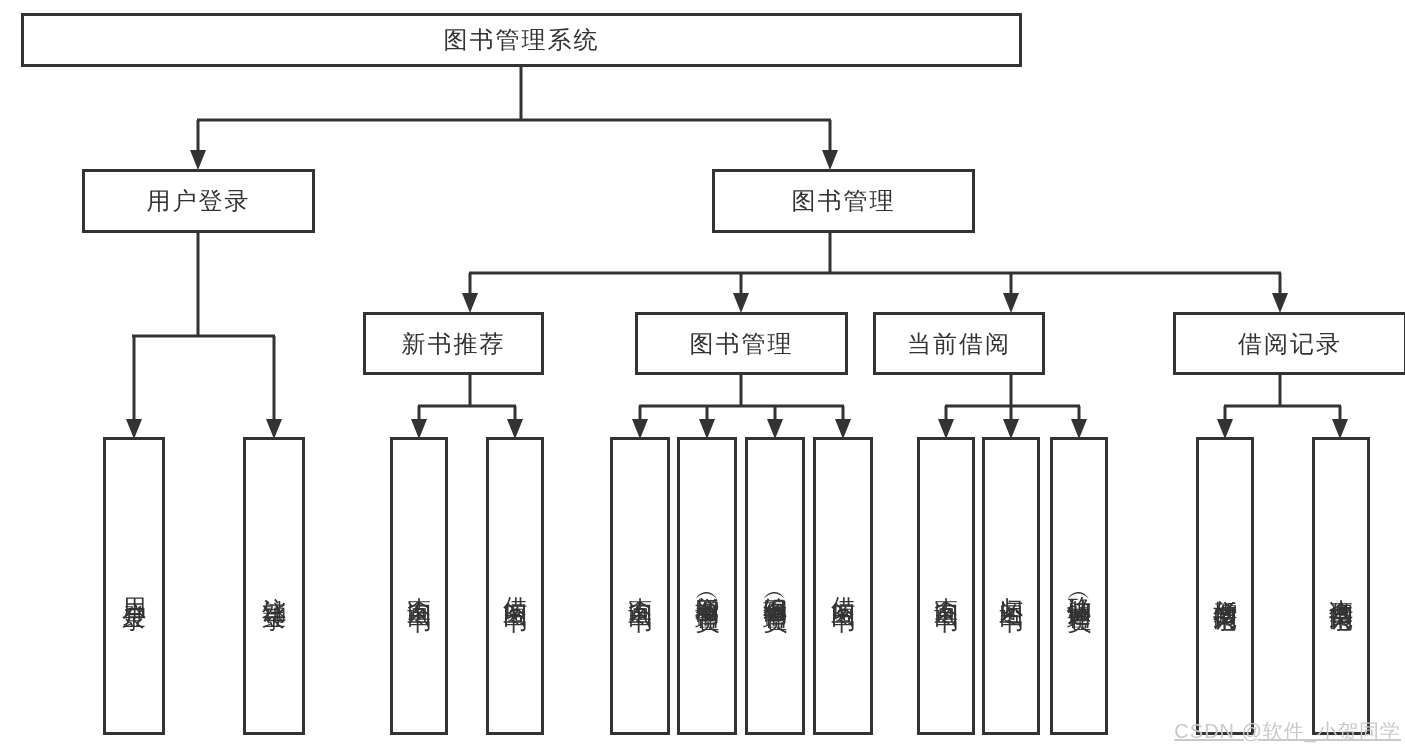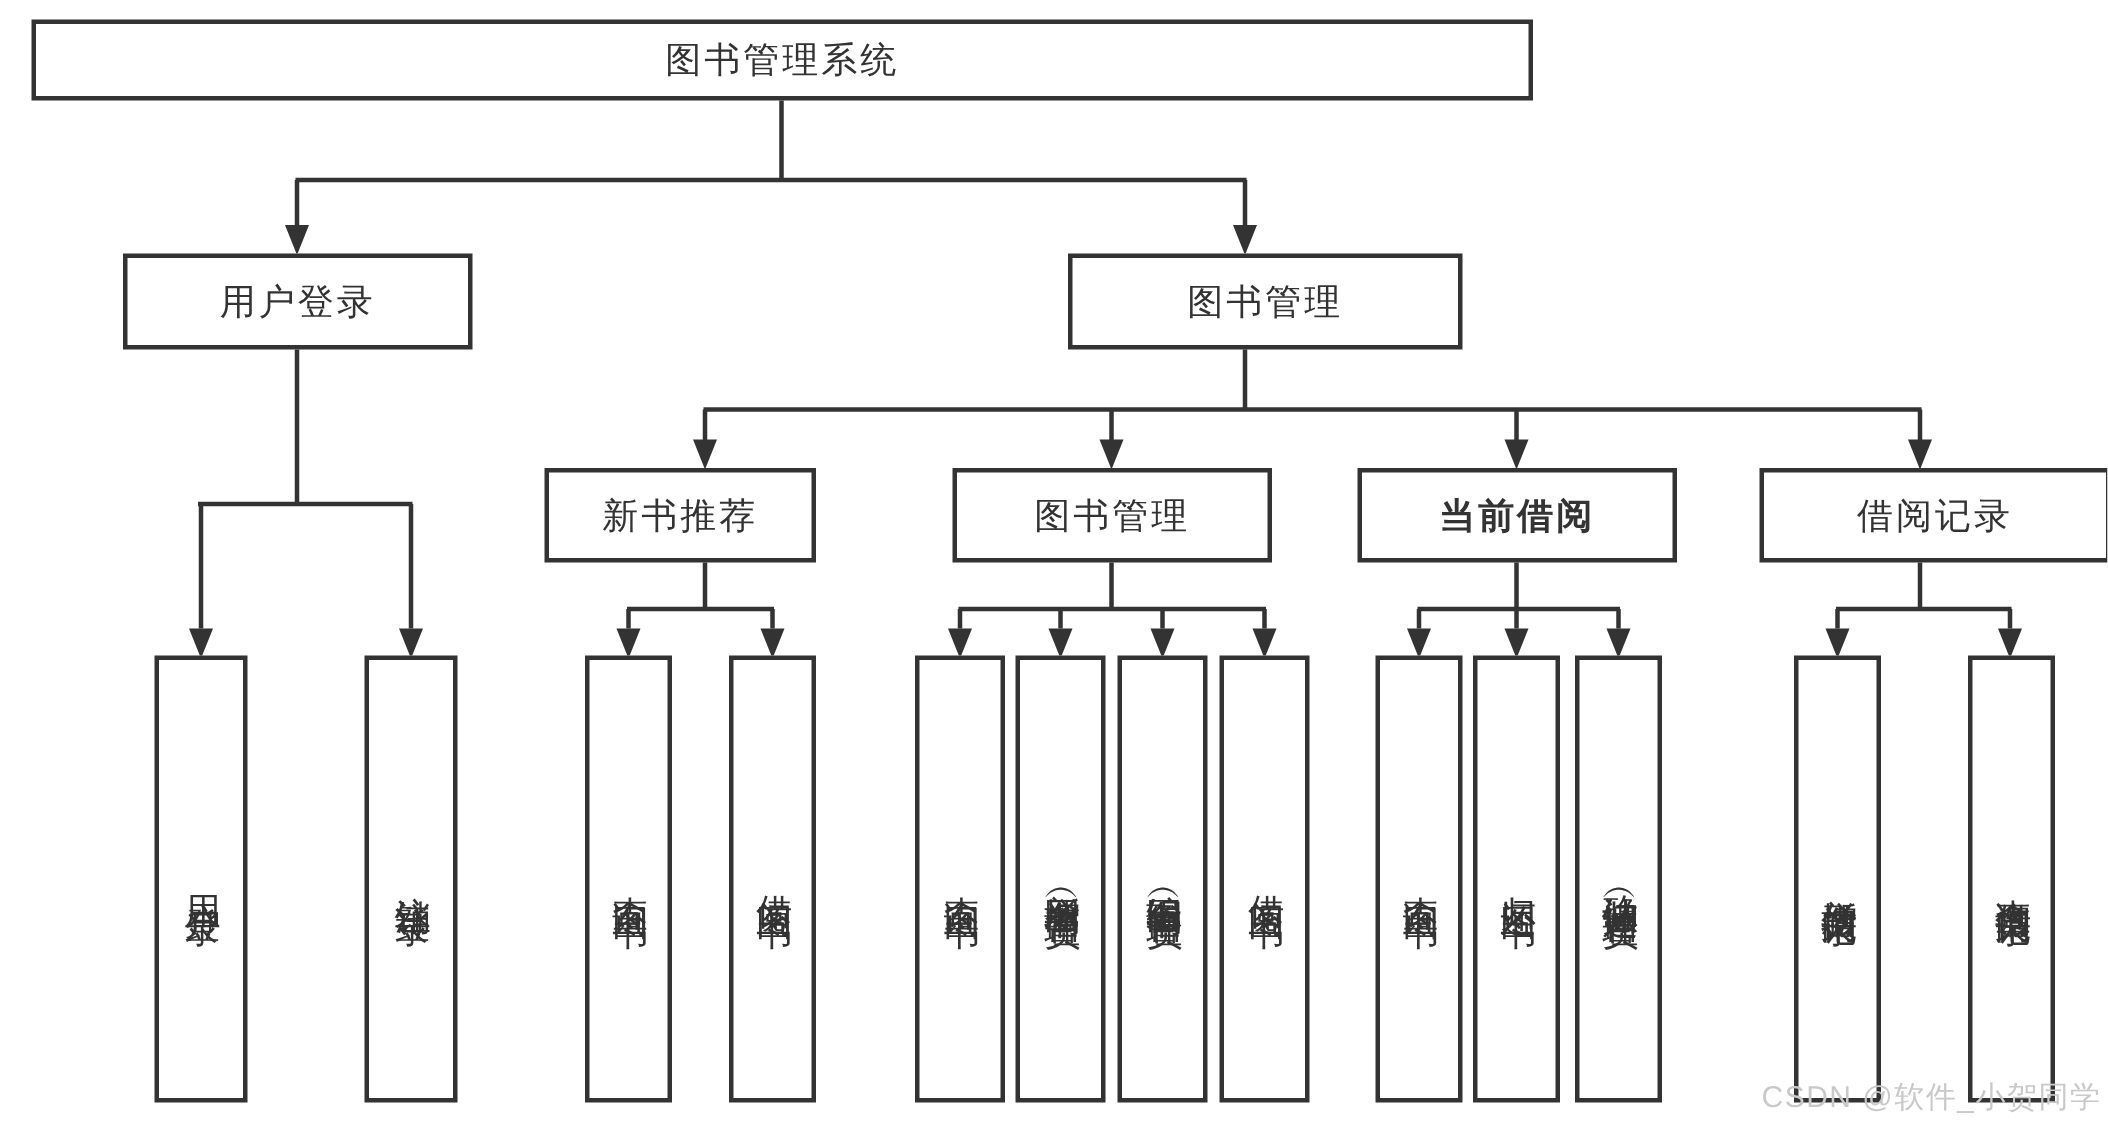--- a/index.html
+++ b/index.html
@@ -36,20 +36,21 @@
   .leaf.long { letter-spacing: 2px; }
   .watermark {
     position: absolute;
     right: 4px;
     bottom: 2px;
     color: #c9c9c9;
     font-size: 20px;
     letter-spacing: 1px;
     z-index: 5;
     white-space: nowrap;
+    text-decoration: underline;
   }
 </style>
 </head>
 <body>
 
 <div class="canvas">
 
   <svg class="connectors" width="1405" height="747" viewBox="0 0 1405 747" aria-hidden="true">
     <defs>
       <polygon id="arrow" points="-8,-20 8,-20 0,0" fill="#333333"></polygon>
@@ -86,21 +87,21 @@
     </g>
   </svg>
 
   <div class="node" style="left:21px; top:13px; width:1001px; height:54px;">图书管理系统</div>
 
   <div class="node" style="left:82px; top:169px; width:233px; height:64px;">用户登录</div>
   <div class="node" style="left:712px; top:169px; width:263px; height:64px;">图书管理</div>
 
   <div class="node" style="left:363px; top:312px; width:181px; height:63px;">新书推荐</div>
   <div class="node" style="left:635px; top:312px; width:213px; height:63px;">图书管理</div>
-  <div class="node" style="left:905px; top:312px; width:213px; height:63px;font-weight:bold;">当前借阅</div>
+  <div class="node" style="left:873px; top:312px; width:172px; height:63px;">当前借阅</div>
   <div class="node" style="left:1173px; top:312px; width:234px; height:63px;">借阅记录</div>
 
   <div class="node leaf" style="left:103px; top:437px; width:62px; height:298px;">用户登录</div>
   <div class="node leaf" style="left:243px; top:437px; width:62px; height:298px;">注销登录</div>
 
   <div class="node leaf" style="left:390px; top:437px; width:58px; height:298px;">查询图书</div>
   <div class="node leaf" style="left:486px; top:437px; width:58px; height:298px;">借阅图书</div>
 
   <div class="node leaf" style="left:610px; top:437px; width:60px; height:298px;">查询图书</div>
   <div class="node leaf long" style="left:677px; top:437px; width:60px; height:298px;">新增图书（管理员）</div>

